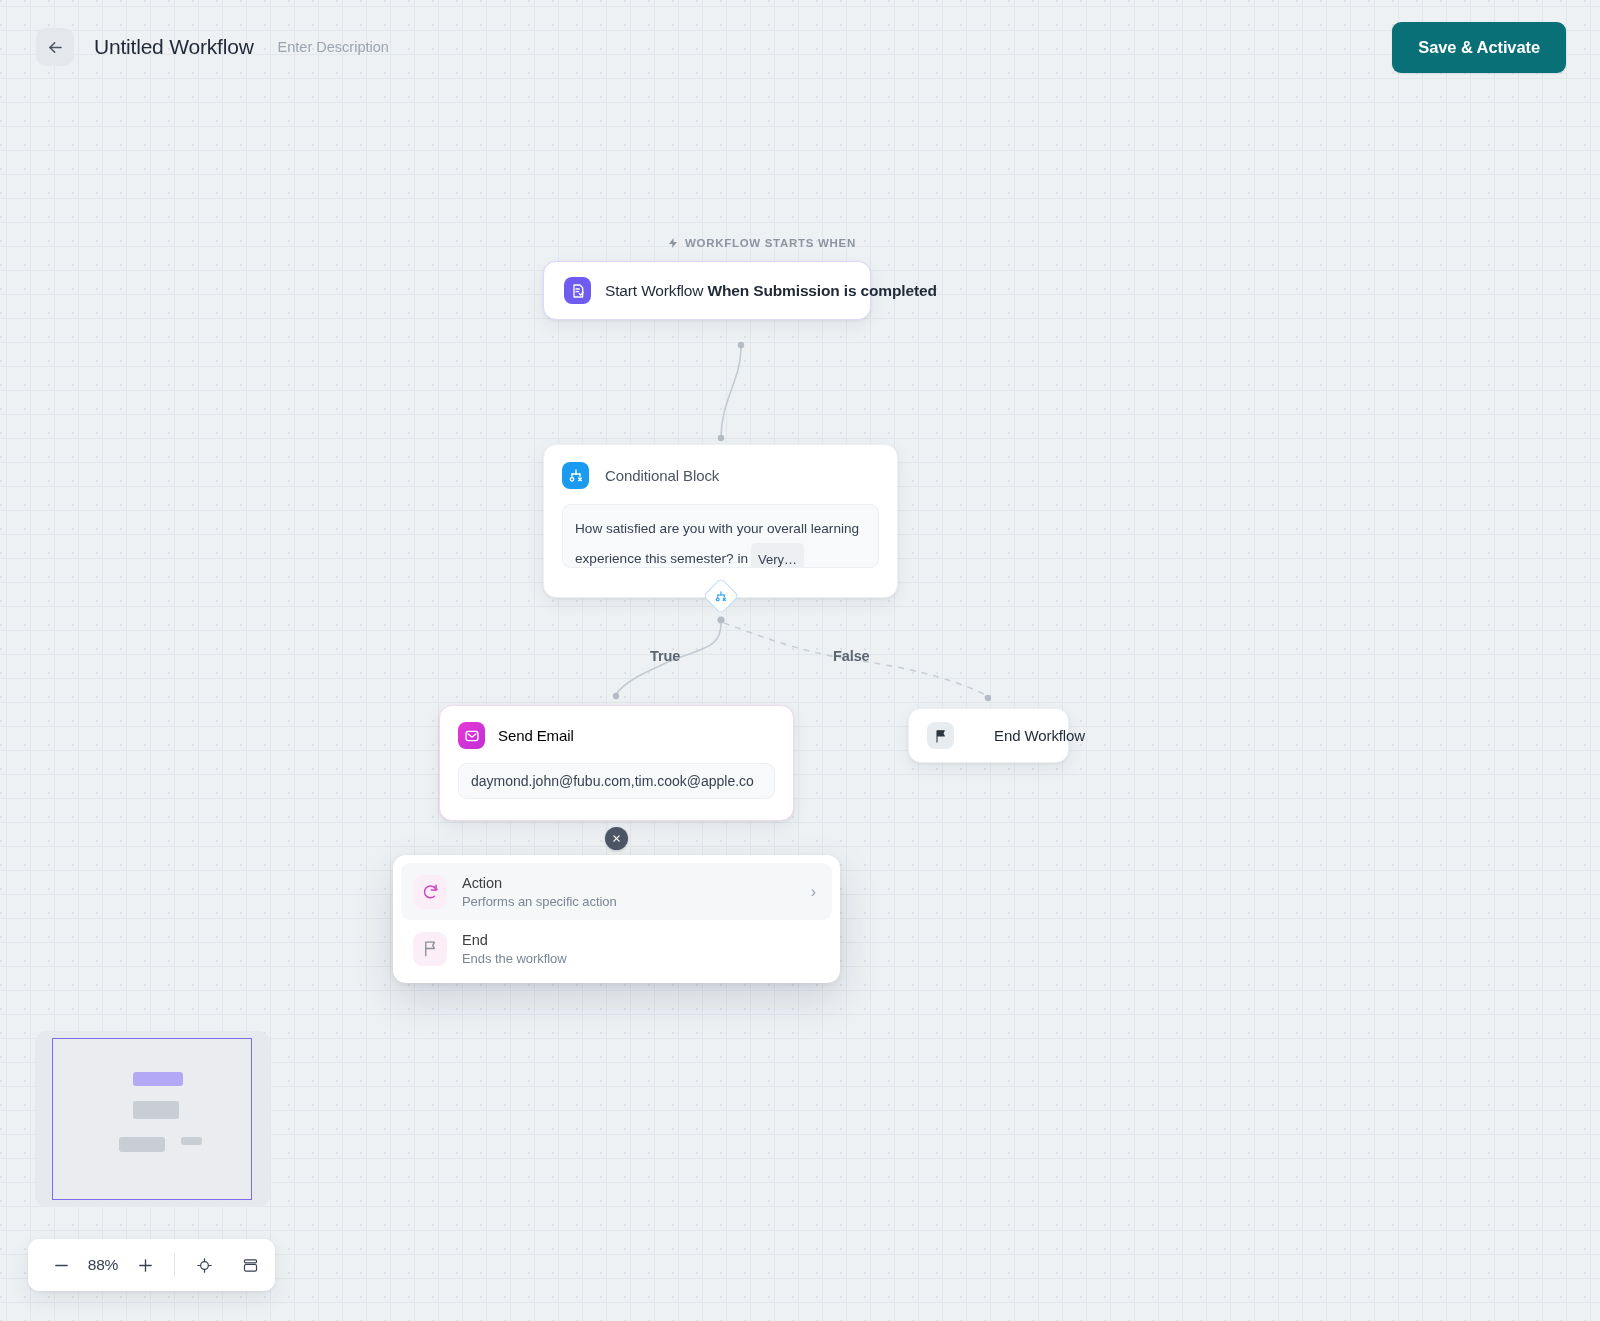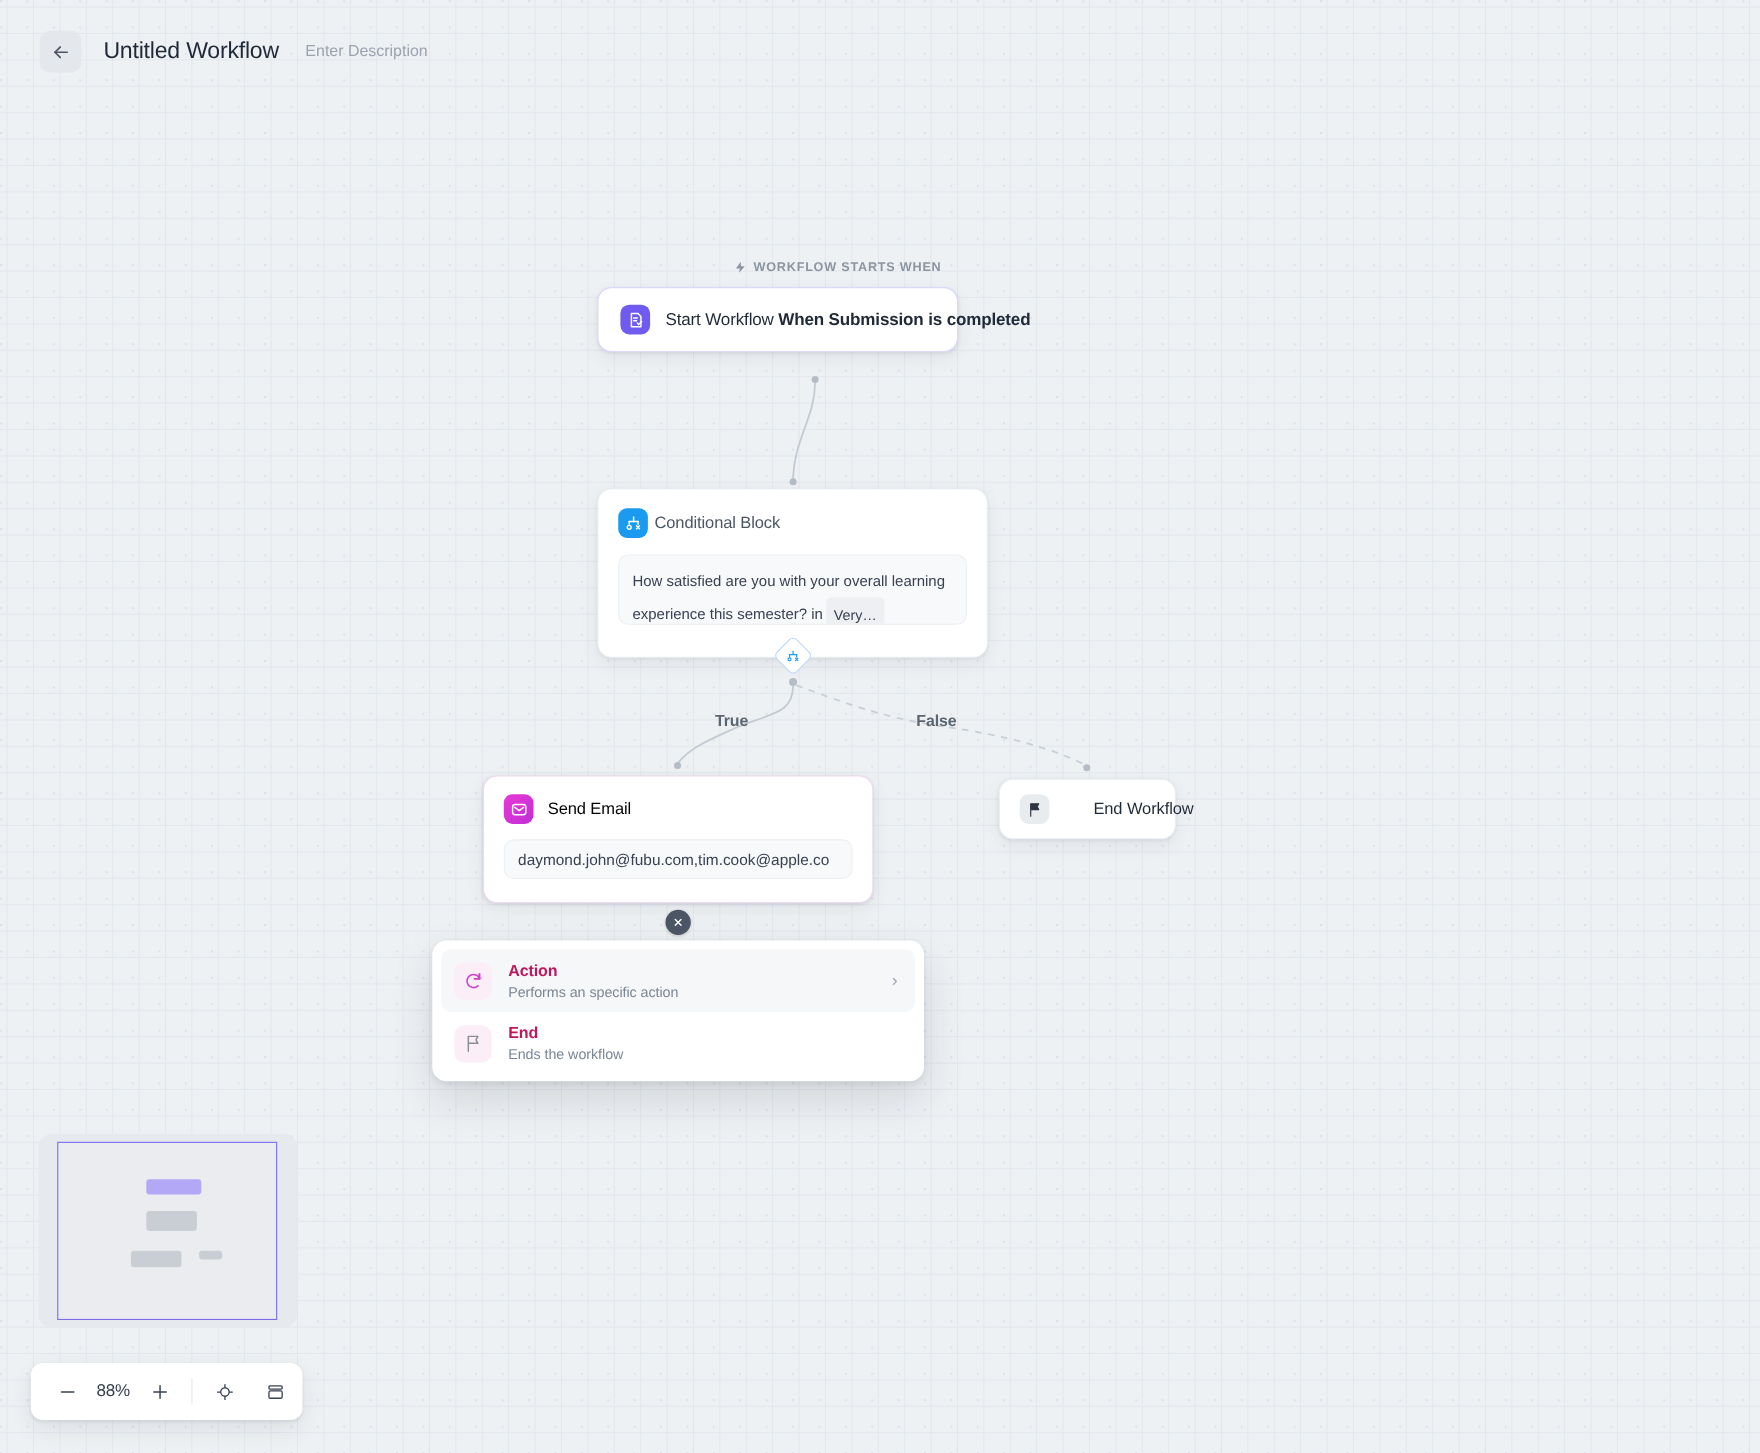--- a/index.html
+++ b/index.html
@@ -111,21 +111,21 @@
     letter-spacing: -0.15px; white-space: nowrap;
   }
   #node-start .txt b { font-weight: 700; }
 
   
   #node-cond {
     left: 543px; top: 444px; width: 355px; height: 154px;
     padding: 17px 18px 18px 18px;
   }
   #node-cond .title {
-    margin-left: 6px; font-size: 15px; color: #4b5563; letter-spacing: -0.1px;
+    margin-left: 16px; font-size: 15px; color: #4b5563; letter-spacing: -0.1px;
   }
   .cond-field {
     margin-top: 15px;
     background: #f8f9fb;
     border: 1px solid #eceff3;
     border-radius: 9px;
     padding: 9px 12px 10px 12px;
     font-size: 13.6px; color: #374151; line-height: 29px;
     height: 64px; overflow: hidden;
   }
@@ -198,21 +198,21 @@
     padding: 11px 12px; border-radius: 9px; cursor: pointer;
   }
   .dd-item.active { background: #f6f7f9; }
   .dd-ic {
     width: 34px; height: 34px; border-radius: 9px;
     background: #fbeef6;
     display: flex; align-items: center; justify-content: center; flex: none;
   }
   .dd-ic svg { width: 19px; height: 19px; }
   .dd-txt { margin-left: 15px; flex: 1 1 auto; min-width: 0; }
-  .dd-title { font-size: 14.6px; font-weight: 700; color: #be185d; letter-spacing: -0.1px; text-align: center; }
+  .dd-title { font-size: 14.6px; font-weight: 400; color: #404040; letter-spacing: -0.1px; text-align: center; }
   .dd-sub { font-size: 13px; color: #7b8694; margin-top: 2px; letter-spacing: -0.05px; }
   .dd-chev { color: #9aa3ae; font-size: 16px; flex: none; padding-right: 4px; }
 
   
   .minimap {
     position: absolute; left: 35px; top: 1031px;
     width: 235px; height: 176px;
     background: #e6e9ed; border-radius: 12px;
   }
   .mm-view {
@@ -258,20 +258,21 @@
       <span>
         <svg viewBox="0 0 24 24" fill="none" stroke="#4b5563" stroke-width="2" stroke-linecap="round" stroke-linejoin="round">
           <line x1="19" y1="12" x2="5" y2="12"></line>
           <polyline points="11 18 5 12 11 6"></polyline>
         </svg>
       </span>
     </div>
     <div class="wf-title">Untitled Workflow</div>
     <div class="wf-desc">Enter Description</div>
     <div class="spacer"></div>
+    <button class="save-btn">Save &amp; Activate</button>
   </div>
 
   <div class="canvas">
 
     <svg style="position:absolute;left:0;top:0;width:1600px;height:1321px;pointer-events:none;">
 
       <circle cx="741" cy="345" r="3.2" fill="#b4bcc5"></circle>
       <path d="M741,348 C741,380 721,400 721,438" stroke="#c3cad2" stroke-width="1.6" fill="none"></path>
       <circle cx="721" cy="438" r="3.2" fill="#b4bcc5"></circle>
 

